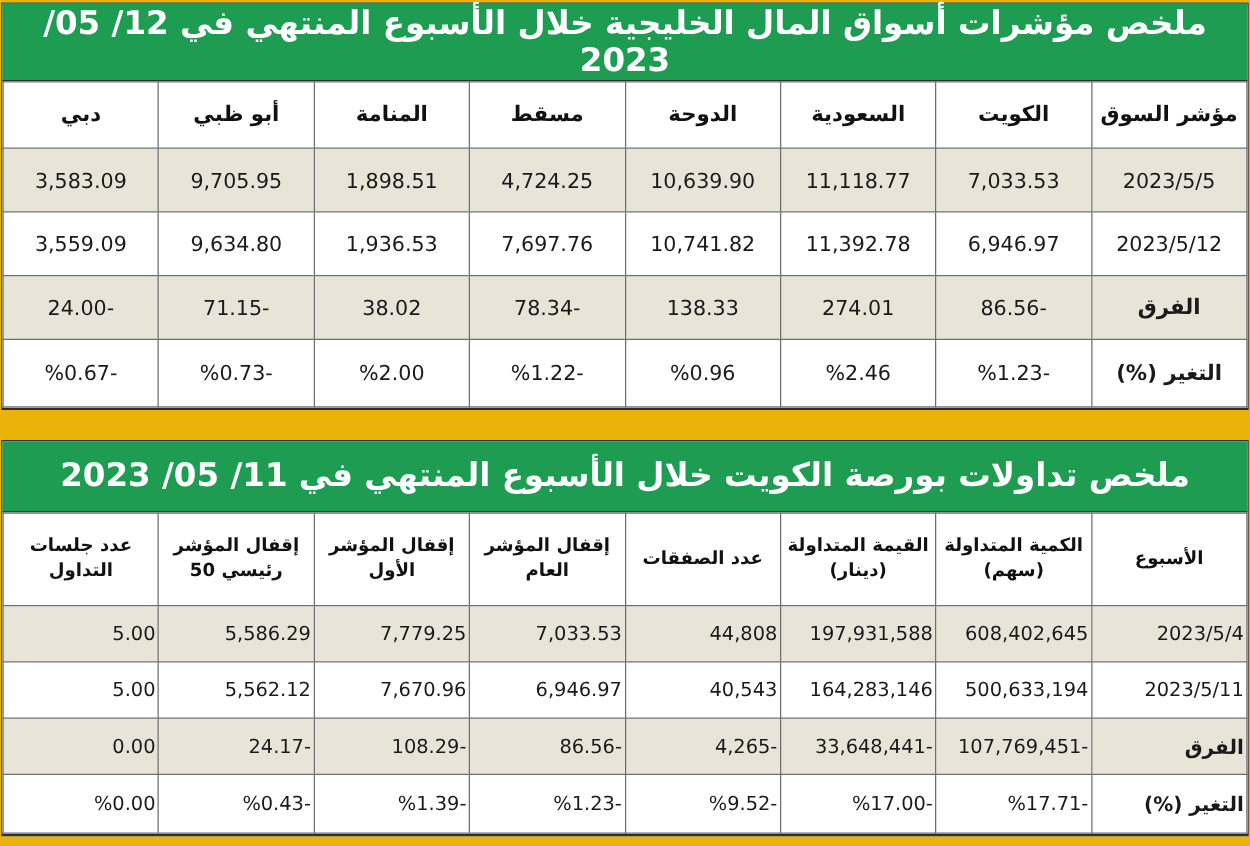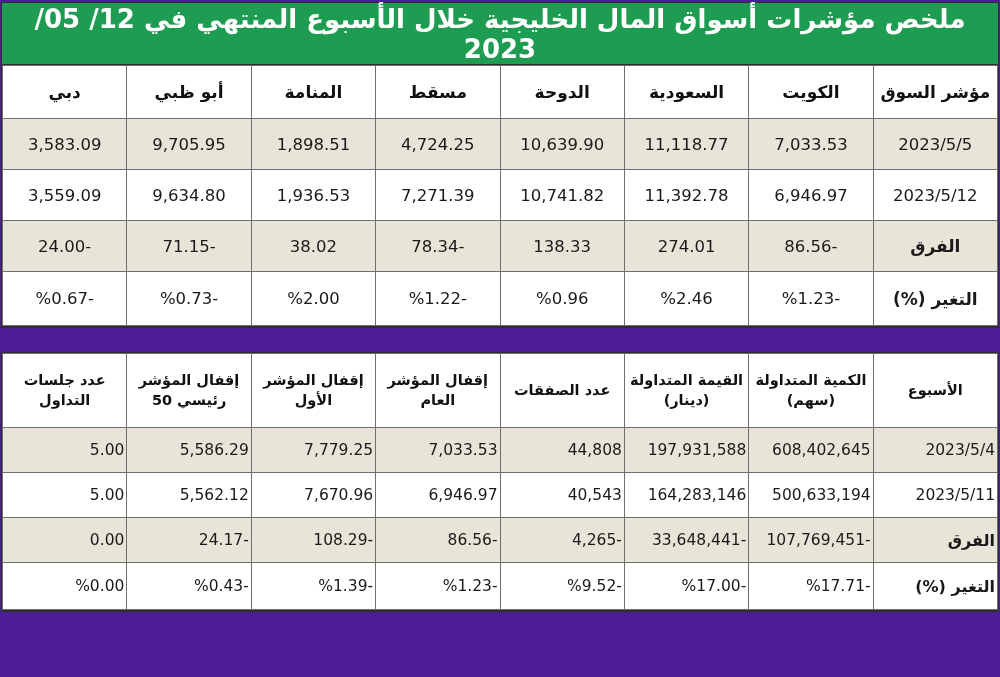--- a/index.html
+++ b/index.html
@@ -3,21 +3,21 @@
 <meta charset="utf-8">
 <style>
   * { margin:0; padding:0; box-sizing:border-box; }
   html, body { background:#ffffff; }
   body {
     width:1000px; height:677px;
     font-family:"DejaVu Sans", sans-serif;
     color:#141414;
     overflow:hidden;
   }
-  .page { position:relative; width:1000px; height:677px; direction:rtl; background:#4c1d95; }
+  .page { position:relative; width:1000px; height:677px; direction:rtl; background:#eab308; }
 
   .table-section {
     position:absolute; left:1px; width:998px;
     border:1px solid #2e2e2e; border-bottom-width:2px;
     background:#ffffff;
   }
   #table-section-0 { top:2px; }
   #table-section-1 { top:352px; }
 
   .title-bar {
@@ -107,21 +107,21 @@
             <td class="ltr">4,724.25</td>
             <td class="ltr">1,898.51</td>
             <td class="ltr">9,705.95</td>
             <td class="ltr">3,583.09</td>
           </tr>
           <tr>
             <td class="ltr">2023/5/12</td>
             <td class="ltr">6,946.97</td>
             <td class="ltr">11,392.78</td>
             <td class="ltr">10,741.82</td>
-            <td class="ltr">7,271.39</td>
+            <td class="ltr">7,697.76</td>
             <td class="ltr">1,936.53</td>
             <td class="ltr">9,634.80</td>
             <td class="ltr">3,559.09</td>
           </tr>
           <tr class="shaded">
             <td class="bold-label">الفرق</td>
             <td class="ltr">86.56-</td>
             <td class="ltr">274.01</td>
             <td class="ltr">138.33</td>
             <td class="ltr">78.34-</td>
@@ -137,20 +137,21 @@
             <td class="ltr">%1.22-</td>
             <td class="ltr">%2.00</td>
             <td class="ltr">%0.73-</td>
             <td class="ltr">%0.67-</td>
           </tr>
         </tbody>
     </table>
   </div>
 
   <div class="table-section" id="table-section-1">
+    <div class="title-bar">ملخص تداولات بورصة الكويت خلال الأسبوع المنتهي في 11/ 05/ 2023</div>
     <table>
       <thead>
         <tr>
             <th>
               <div>الأسبوع</div>
             </th>
             <th>
               <div>الكمية المتداولة</div>
               <div>(سهم)</div>
             </th>

